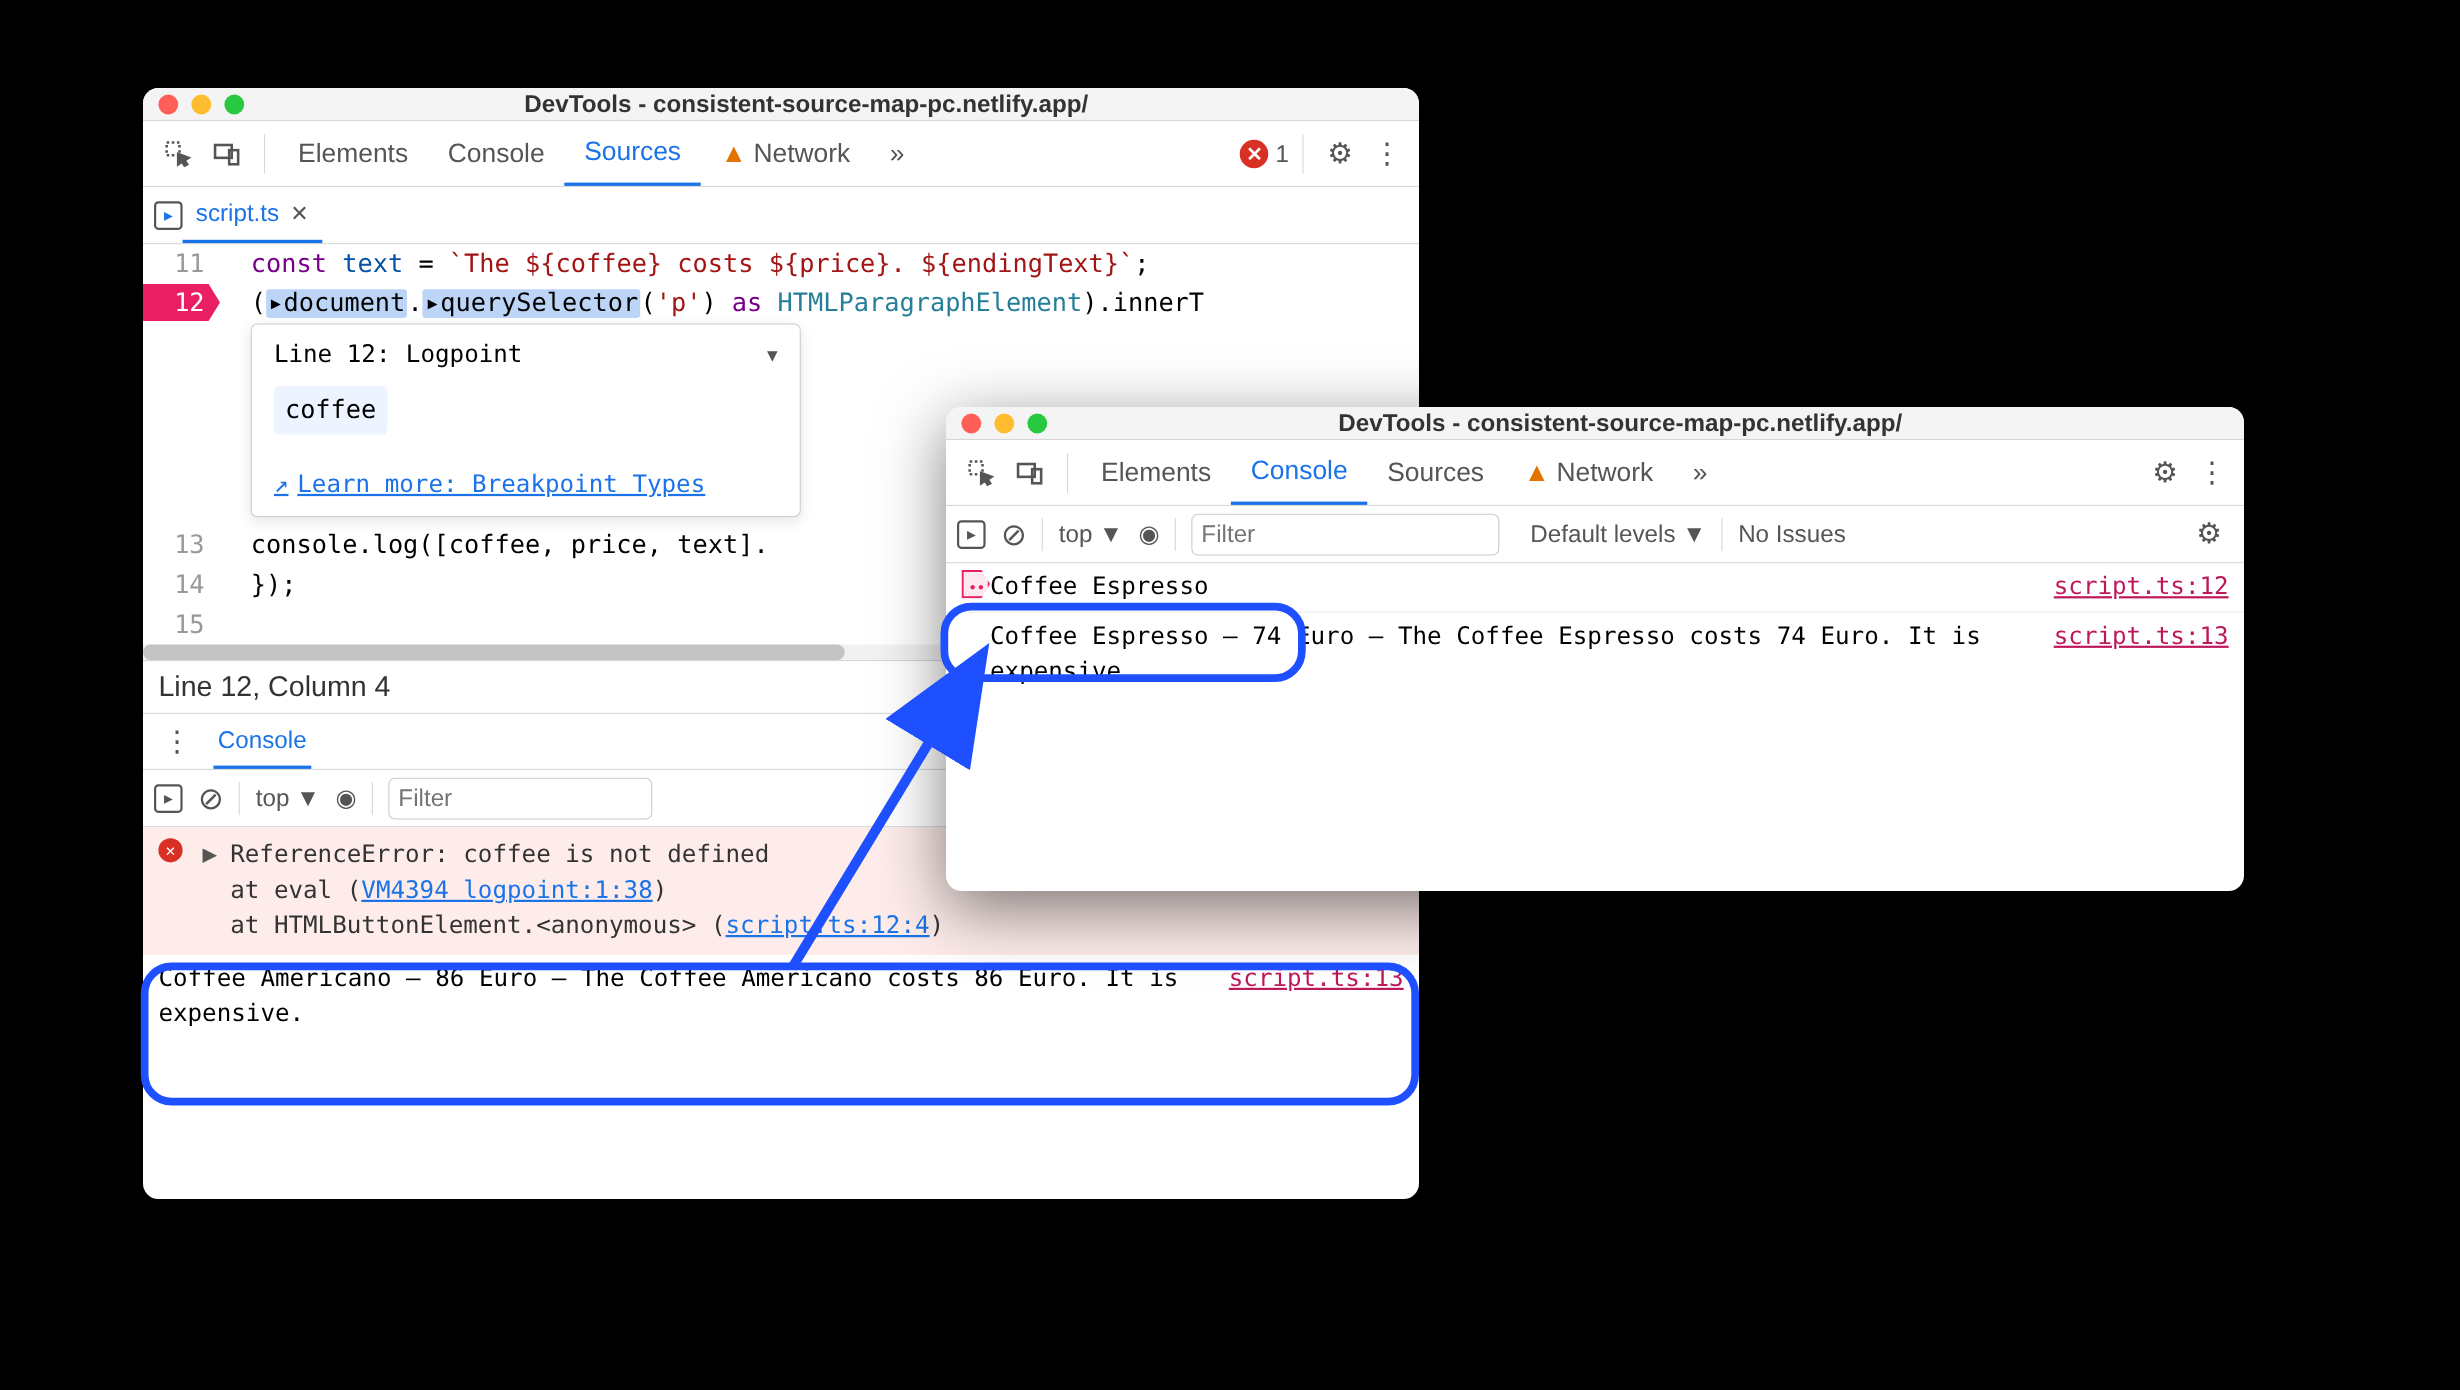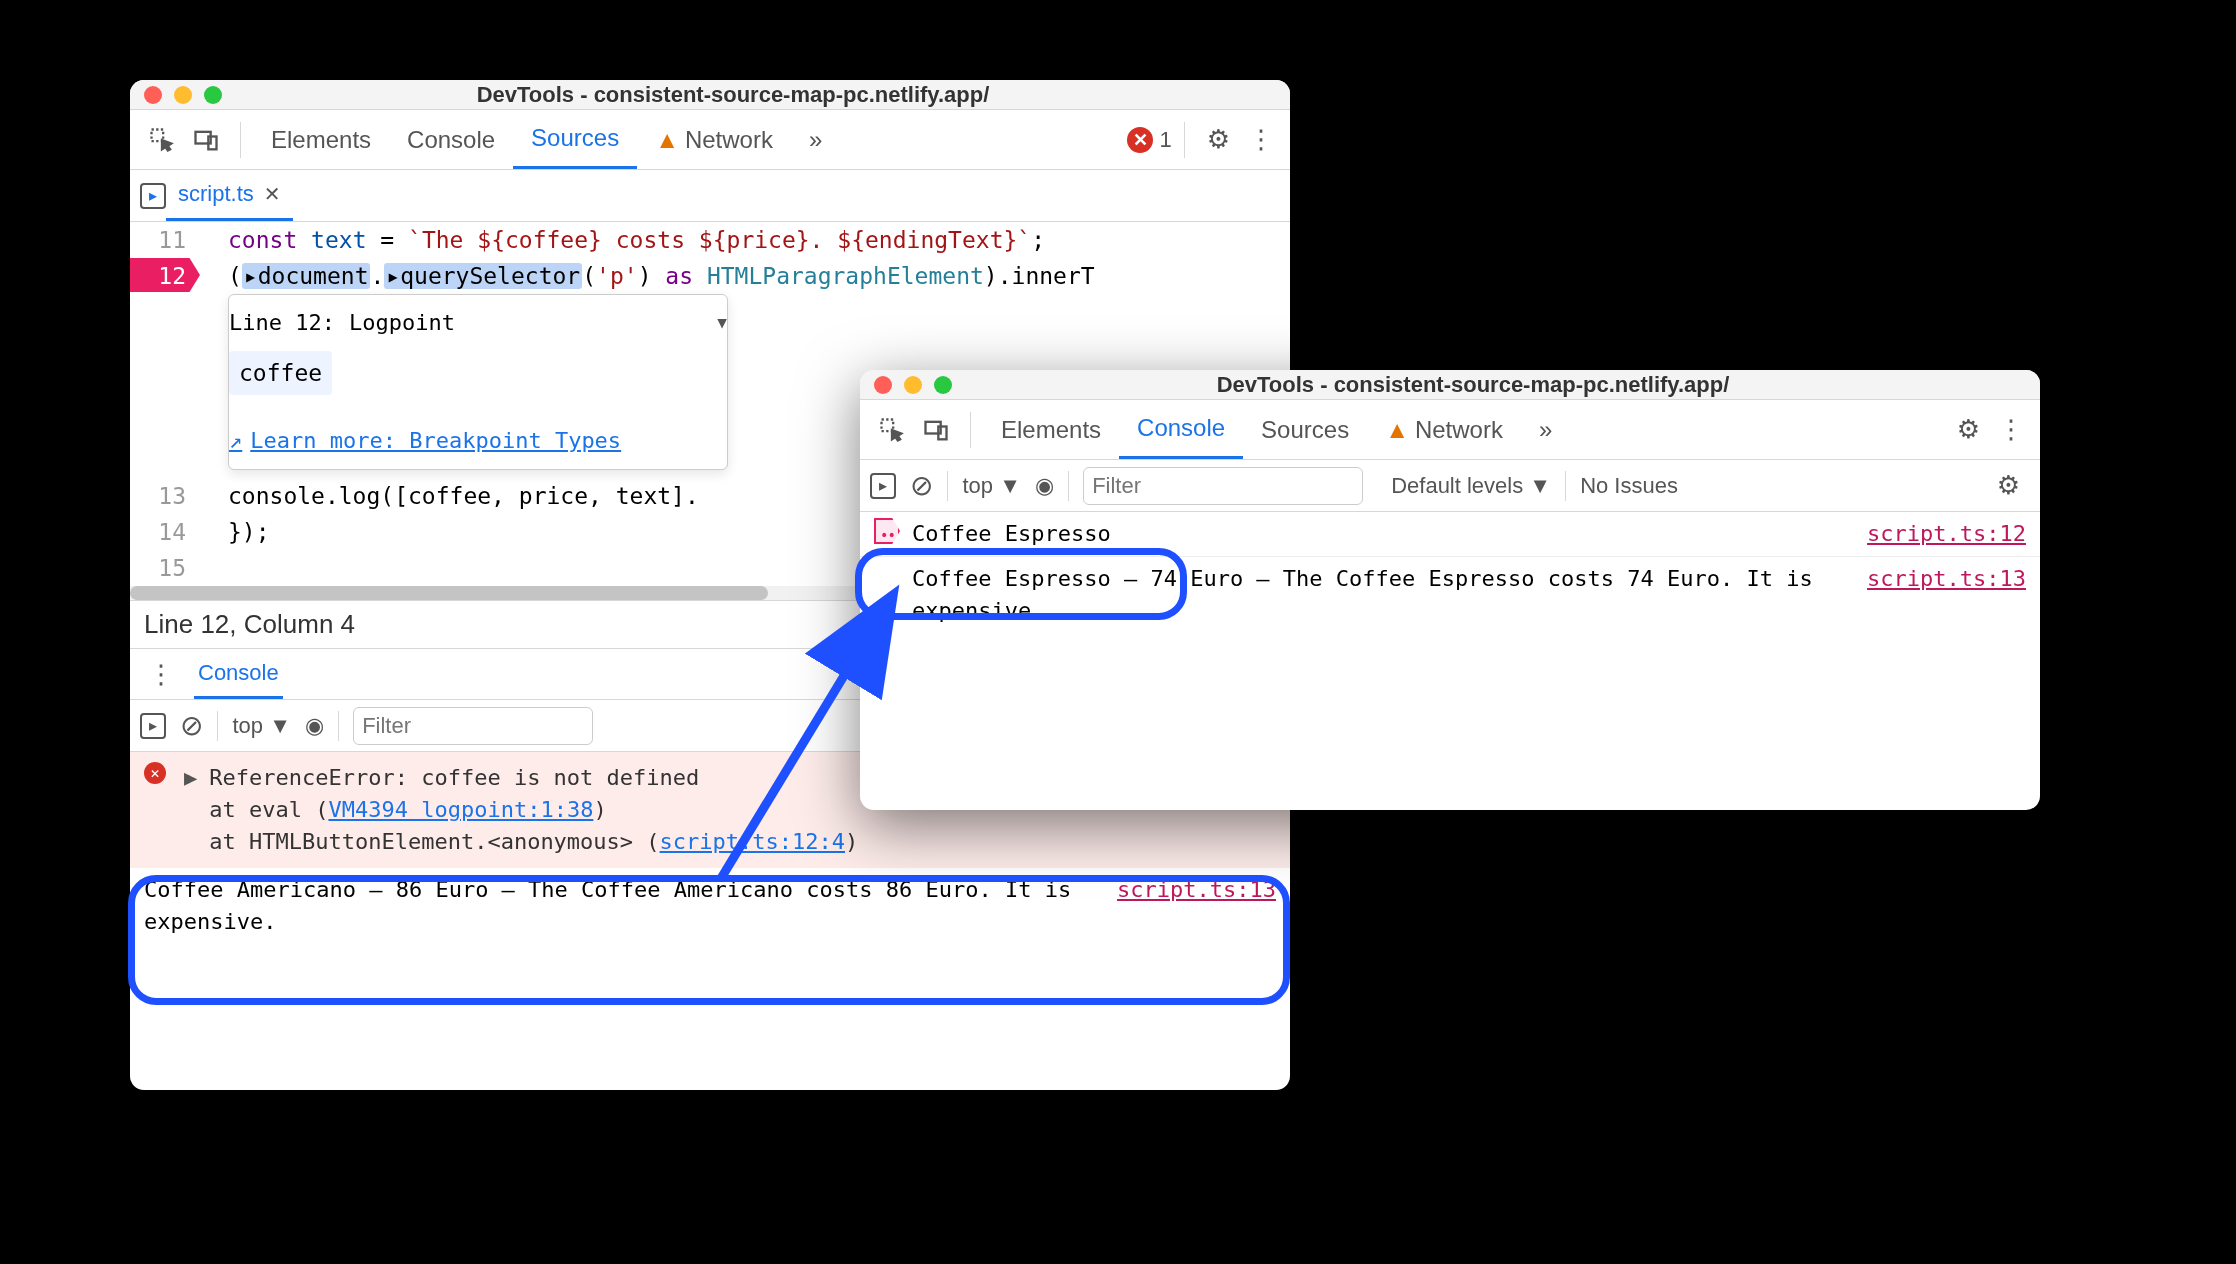--- a/index.html
+++ b/index.html
@@ -62,21 +62,21 @@
     position:absolute; left:0; top:0; width:70px; height:34px;
     background:#e91e63;
     clip-path: polygon(0 0, 85% 0, 100% 50%, 85% 100%, 0 100%);
   }
   .bp-flag .ln { position:relative; color:#fff; padding-right:14px; display:block; text-align:right; width:70px; }
   .code-txt { padding-left:28px; white-space:pre; flex:1; overflow:hidden; }
   .kw { color:#708; } .str { color:#a31515; } .tpl { color:#a31515; } .type{color:#267f99;}
   .logpoint-popup {
     margin-left:98px; width:500px;
     background:#fff; border:1px solid #ccc; border-radius:6px;
-    padding:10px 0;
+    padding:10px 20px;
     font-family: inherit; font-size:22px;
     box-shadow:0 4px 12px rgba(0,0,0,.1);
   }
   .logpoint-head { display:flex; align-items:center; gap:14px; margin-bottom:10px; }
   .logpoint-chev { margin-left:auto; font-size:16px; color:#555; }
   .logpoint-input {
     background:#edf3ff; padding:4px 10px; font-family:ui-monospace,Menlo,monospace;
     font-size:23px; border-radius:4px; display:inline-block;
   }
   .learn-link { color:#1a73e8; text-decoration:underline; display:flex; align-items:center; gap:8px; margin-top:28px; font-size:22px; }
@@ -91,21 +91,21 @@
     border-bottom:1px solid #d7d7d7; padding:0 10px; font-size:22px; color:#555;
   }
   .filter-input { border:1px solid #ccc; border-radius:6px; padding:4px 8px; font-size:22px; color:#888; width:240px; height:38px; }
   .console-body { font-family:ui-monospace,Menlo,monospace; font-size:22px; line-height:32px; }
   .err-msg {
     background:#fdecea; padding:10px 14px; color:#333;
     display:flex; gap:12px;
   }
   .err-msg .stack { flex:1; }
   .link { color:#1a73e8; text-decoration:underline; cursor:pointer; }
-  .log-row { display:flex; padding:6px 14px; gap:12px; }
+  .log-row { display:flex; padding:6px 14px; }
   .src-link { margin-left:auto; color:#be185d; text-decoration:underline; white-space:nowrap;text-align:center; }
   .highlight-box {
     position:absolute; border:7px solid #1e50ff; border-radius:28px; pointer-events:none;
   }
   .arrow {
     position:absolute; pointer-events:none;
   }
   .hscroll { height:14px; background:#f1f1f1; }
   .hscroll .thumb { height:100%; background:#c4c4c4; border-radius:7px; width:55%; }
   .pink-chev {

